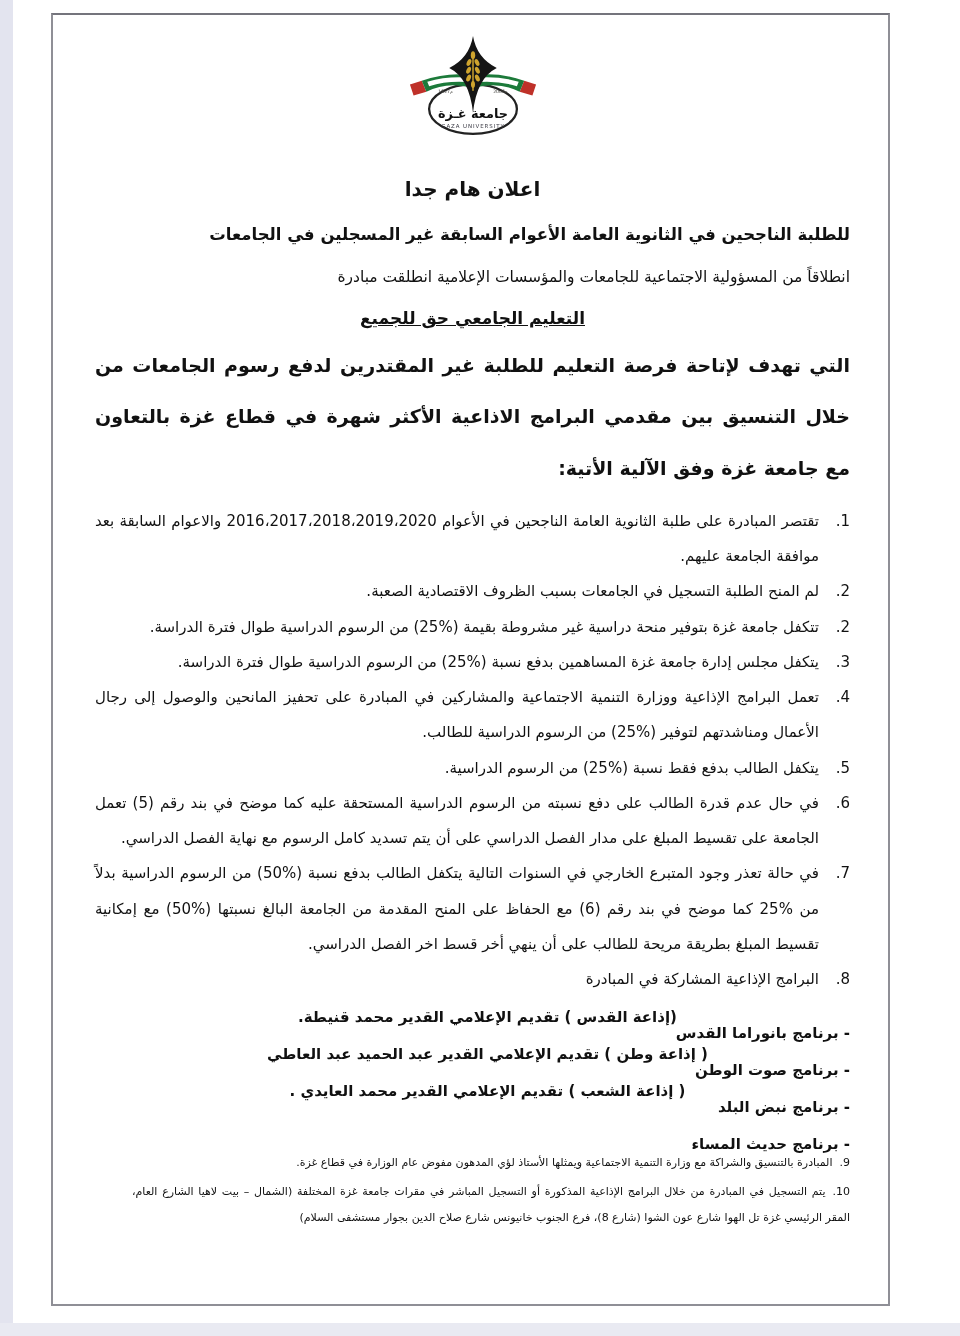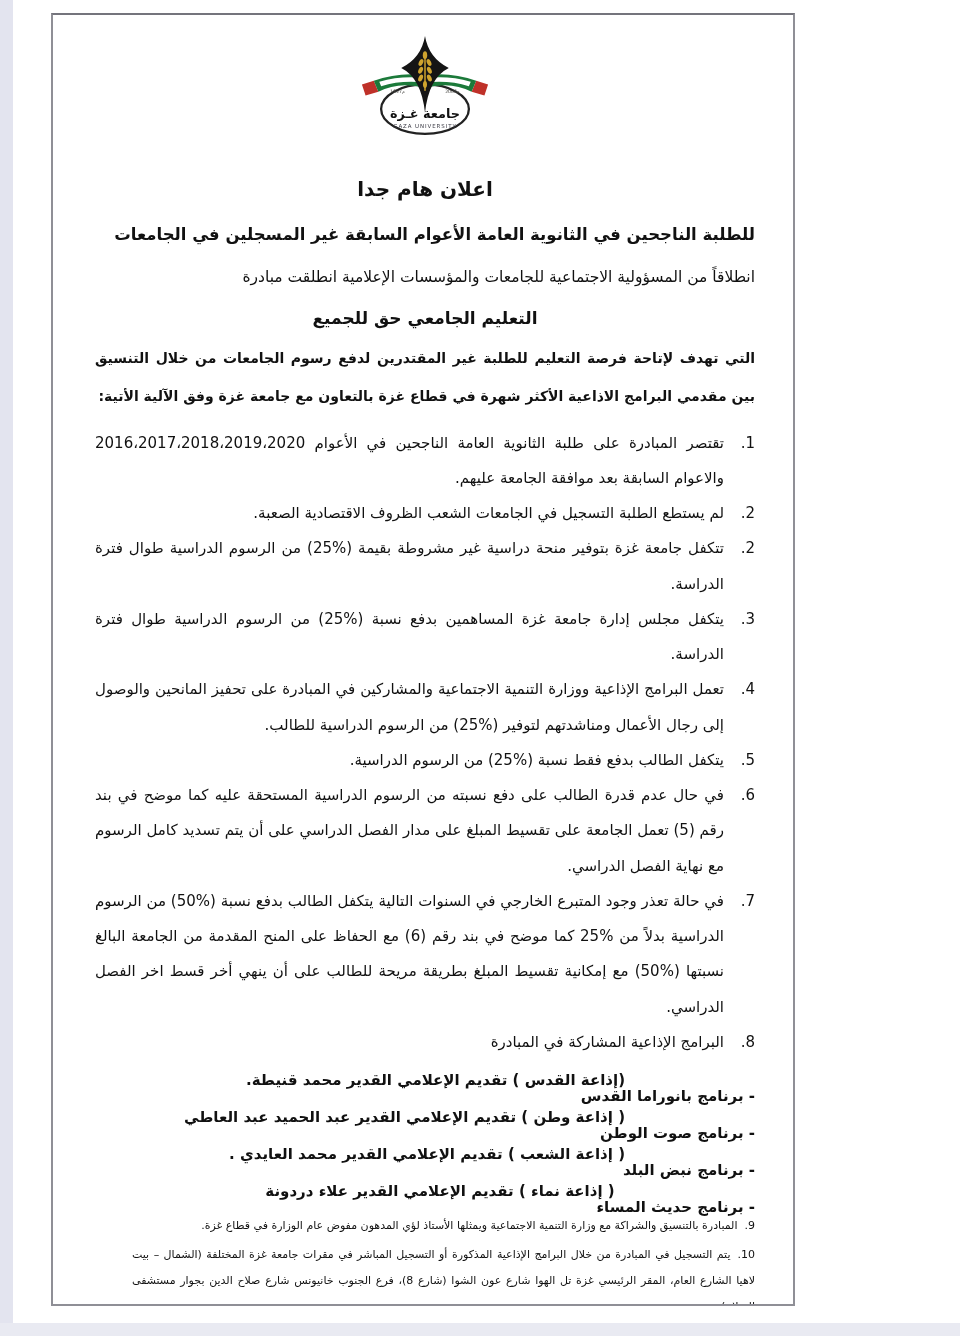--- a/index.html
+++ b/index.html
@@ -3,33 +3,33 @@
 <meta charset="utf-8">
 <style>
   html,body{margin:0;padding:0;}
   body{
     width:960px;height:1336px;background:#ffffff;position:relative;
     font-family:"DejaVu Sans", sans-serif;color:#111;overflow:hidden;
   }
   .edge-left{position:absolute;left:0;top:0;width:13px;height:1336px;background:#e3e4ef;}
   .edge-bottom{position:absolute;left:0;top:1323px;width:960px;height:13px;background:#e9eaf2;}
   .page{
-    position:absolute;left:51px;top:13px;width:744px;height:1293px;background:#fff;
+    position:absolute;left:51px;top:13px;width:839px;height:1293px;background:#fff;
     border:2px solid #8f8f96;border-top-color:#74747c;box-sizing:border-box;
     direction:rtl;overflow:hidden;
   }
   .content{padding:16px 38px 0 42px;}
   .logo-wrap{text-align:center;margin-top:2px;}
   .logo-wrap svg{display:inline-block;}
   .title{ text-align:center;font-weight:bold;font-size:20px;margin-top:28px;}
   .subtitle{text-align:right;font-weight:bold;font-size:16.5px;margin-top:24px;}
   .intro{text-align:right;font-size:15.5px;margin-top:24px;}
   .initiative{text-align:center;font-weight:bold;font-size:17px;margin-top:22px;}
-  .initiative span{margin-top:20px;}
-  .desc{font-weight:bold;font-size:14px;line-height:2.7;text-align:justify;margin-top:12px;}
+  .initiative span{text-decoration:underline;margin-top:20px;}
+  .desc{font-weight:bold;font-size:19px;line-height:2.7;text-align:justify;margin-top:12px;}
   .list{margin-top:10px;font-size:15px;}
   .item{display:flex;gap:9px;line-height:2.35;text-align:justify;}
   .marker{direction:rtl;white-space:nowrap;min-width:22px;flex:0 0 auto;}
   .itext{flex:1;}
   .programs{margin-top:2px;font-size:15px;}
   .prow{position:relative;height:37px;line-height:37px;white-space:nowrap;}
   .pname{position:absolute;right:0;top:16px;font-weight:bold;}
   .pdetails{display:block;margin:0 130px 0 160px;text-align:center;font-weight:bold;}
   .tail-item{font-size:11px;line-height:2.35;text-align:justify;margin-top:3px;margin-left:37px;}
   .marker-inline{direction:rtl;unicode-bidi:isolate;margin-left:7px;}
@@ -88,21 +88,21 @@
 
     <div class="desc">التي تهدف لإتاحة فرصة التعليم للطلبة غير المقتدرين لدفع رسوم الجامعات من خلال التنسيق بين مقدمي البرامج الاذاعية الأكثر شهرة في قطاع غزة بالتعاون مع جامعة غزة وفق الآلية الأتية:</div>
 
     <div class="list">
       <div class="item">
         <span class="marker">1.</span>
         <span class="itext">تقتصر المبادرة على طلبة الثانوية العامة الناجحين في الأعوام ‭2016،2017،2018،2019،2020‬ والاعوام السابقة بعد موافقة الجامعة عليهم.</span>
       </div>
       <div class="item">
         <span class="marker">2.</span>
-        <span class="itext">لم يستطع الطلبة التسجيل في الجامعات الشعب الظروف الاقتصادية الصعبة.</span>
+        <span class="itext">لم المنح الطلبة التسجيل في الجامعات بسبب الظروف الاقتصادية الصعبة.</span>
       </div>
       <div class="item">
         <span class="marker">2.</span>
         <span class="itext">تتكفل جامعة غزة بتوفير منحة دراسية غير مشروطة بقيمة (%25) من الرسوم الدراسية طوال فترة الدراسة.</span>
       </div>
       <div class="item">
         <span class="marker">3.</span>
         <span class="itext">يتكفل مجلس إدارة جامعة غزة المساهمين بدفع نسبة (%25) من الرسوم الدراسية طوال فترة الدراسة.</span>
       </div>
       <div class="item">
@@ -135,21 +135,20 @@
       <div class="prow">
         <span class="pname">- برنامج صوت الوطن</span>
         <span class="pdetails">( إذاعة وطن ) تقديم الإعلامي القدير عبد الحميد عبد العاطي</span>
       </div>
       <div class="prow">
         <span class="pname">- برنامج نبض البلد</span>
         <span class="pdetails">( إذاعة الشعب ) تقديم الإعلامي القدير محمد العايدي .</span>
       </div>
       <div class="prow">
         <span class="pname">- برنامج حديث المساء</span>
-        <span class="pdetails">( إذاعة نماء ) تقديم الإعلامي القدير علاء دردونة</span>
       </div>
     </div>
 
     <div class="tail-item">
       <span class="marker-inline">9.</span><span>المبادرة بالتنسيق والشراكة مع وزارة التنمية الاجتماعية ويمثلها الأستاذ لؤي المدهون مفوض عام الوزارة في قطاع غزة.</span>
     </div>
 
     <div class="tail-item">
       <span class="marker-inline">10.</span><span>يتم التسجيل في المبادرة من خلال البرامج الإذاعية المذكورة أو التسجيل المباشر في مقرات جامعة غزة المختلفة (الشمال – بيت لاهيا الشارع العام، المقر الرئيسي غزة تل الهوا شارع عون الشوا (شارع 8)، فرع الجنوب خانيونس شارع صلاح الدين بجوار مستشفى السلام)</span>
     </div>

